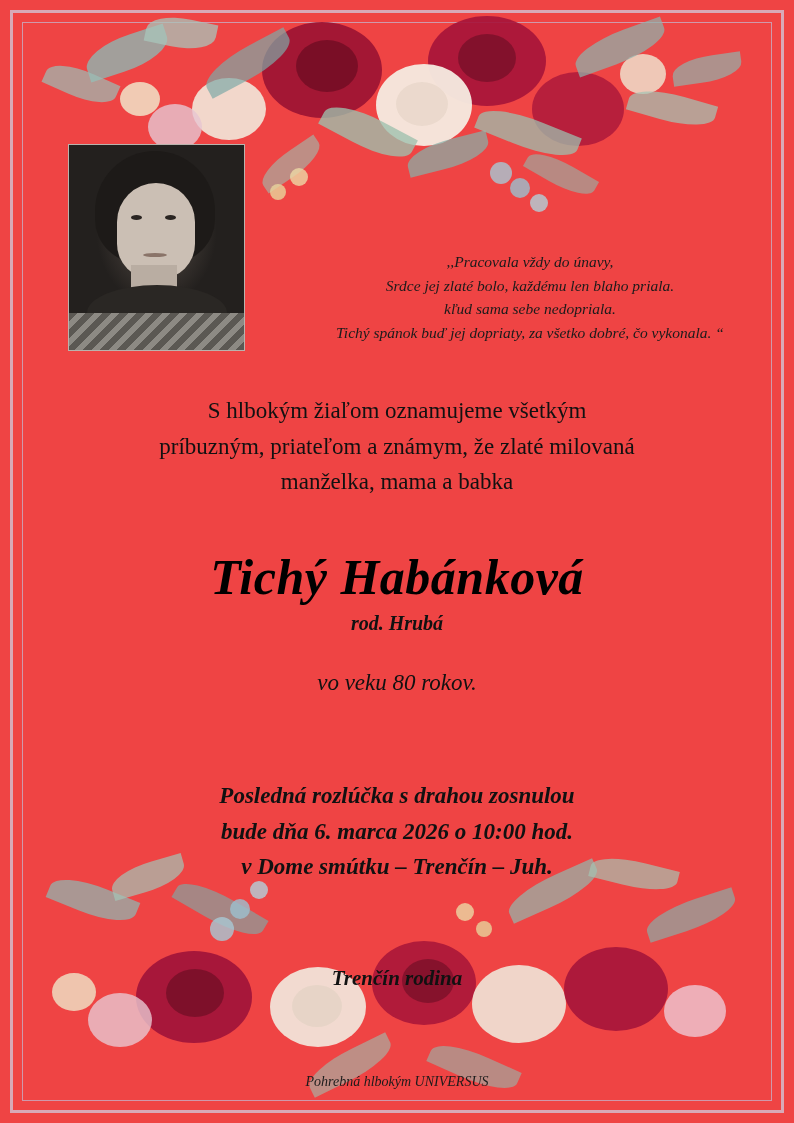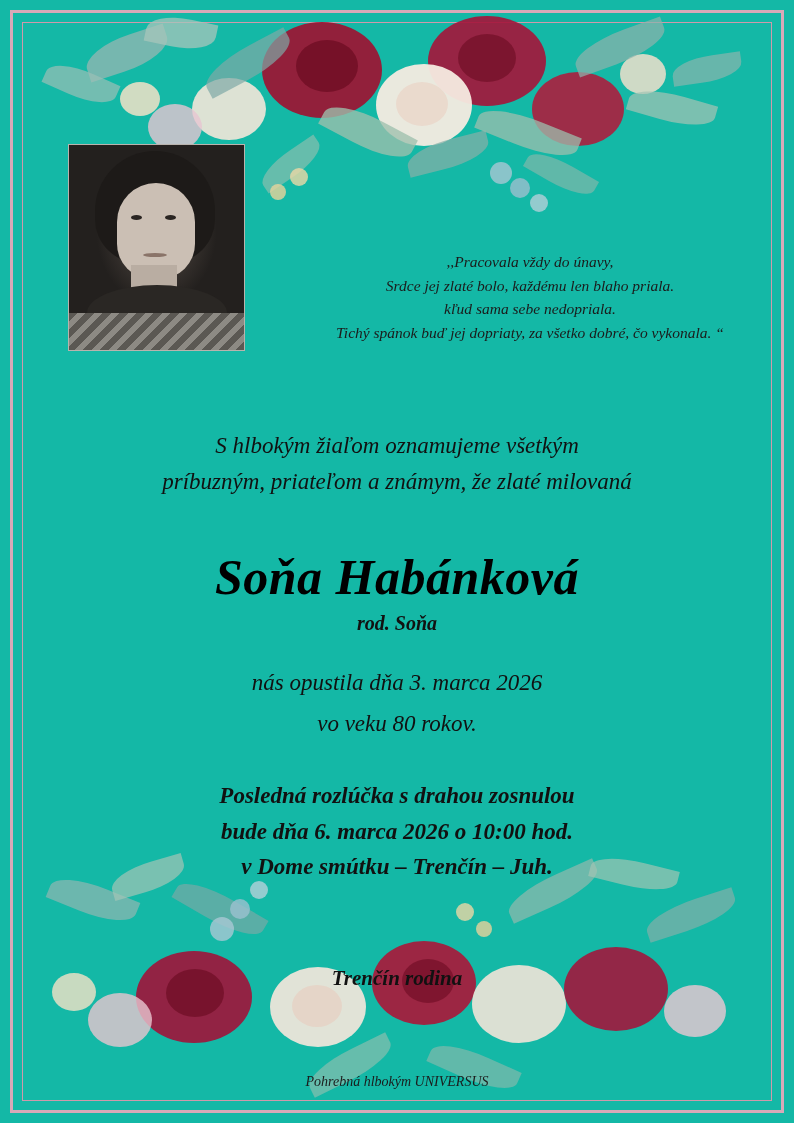--- a/index.html
+++ b/index.html
@@ -4,21 +4,21 @@
 <style>
   html, body {
     margin: 0;
     padding: 0;
     background: #ffffff;
   }
   .page {
     position: relative;
     width: 794px;
     height: 1123px;
-    background: #14b8a6;
+    background: #ef4444;
     overflow: hidden;
     font-family: "Liberation Serif", serif;
   }
 
   
   .frame-outer {
     position: absolute;
     left: 10px; top: 10px;
     width: 774px; height: 1103px;
     border: 3px solid #d8a9b8;
@@ -123,24 +123,23 @@
     text-align: center;
     font-style: italic;
     font-size: 15.5px;
     line-height: 1.52;
     color: #1b1b1b;
   }
   .verse .line { display: block; white-space: nowrap; }
 
   .announce {
     position: absolute;
-    left: 97px; top: 428px;
-    width: 600px;
-    text-align: center;
-    font-style: italic;
+    left: 97px; top: 393px;
+    width: 600px;
+    text-align: center;
     font-size: 23px;
     line-height: 1.55;
     color: #111;
   }
   .announce .line { display: block; }
 
   .name {
     position: absolute;
     left: 97px; top: 548px;
     width: 600px;
@@ -291,27 +290,27 @@
   <div class="verse">
     <span class="line">,,Pracovala vždy do únavy,</span>
     <span class="line">Srdce jej zlaté bolo, každému len blaho priala.</span>
     <span class="line">kľud sama sebe nedopriala.</span>
     <span class="line">Tichý spánok buď jej dopriaty, za všetko dobré, čo vykonala. “</span>
   </div>
 
   <div class="announce">
     <span class="line">S hlbokým žiaľom oznamujeme všetkým</span>
     <span class="line">príbuzným, priateľom a známym, že zlaté milovaná</span>
-  </div>
-
-  <div class="name">Soňa Habánková</div>
-  <div class="maiden">rod. Soňa</div>
+    <span class="line">manželka, mama a babka</span>
+  </div>
+
+  <div class="name">Tichý Habánková</div>
+  <div class="maiden">rod. Hrubá</div>
 
   <div class="passing">
-    <span class="line">nás opustila dňa 3. marca 2026</span>
     <span class="line">vo veku 80 rokov.</span>
   </div>
 
   <div class="ceremony">
     <span class="line">Posledná rozlúčka s drahou zosnulou</span>
     <span class="line">bude dňa 6. marca 2026 o 10:00 hod.</span>
     <span class="line">v Dome smútku – Trenčín – Juh.</span>
   </div>
 
   <div class="family">Trenčín rodina</div>

